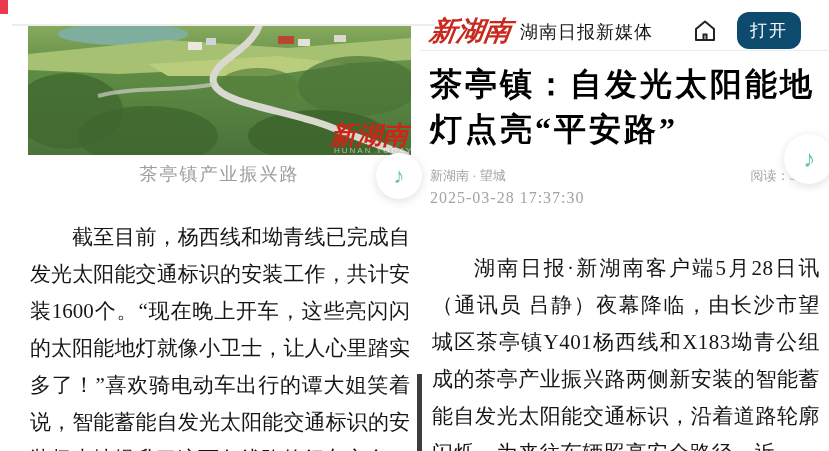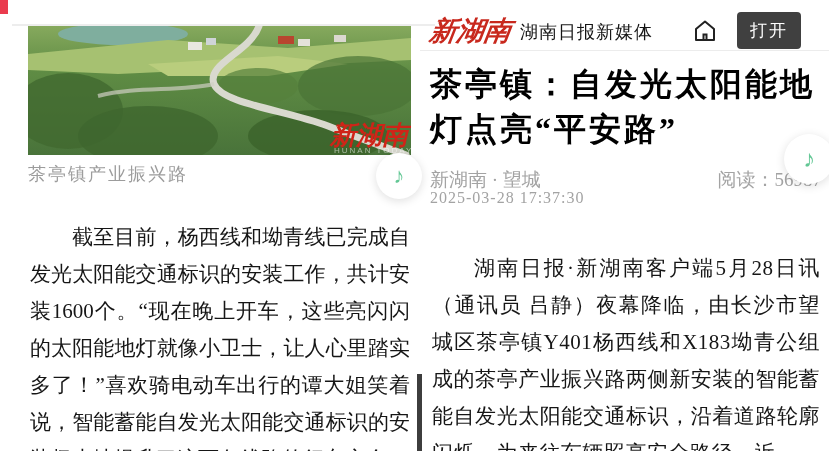--- a/index.html
+++ b/index.html
@@ -7,21 +7,21 @@
     font-family:"Liberation Sans", sans-serif; }
   .abs { position:absolute; }
 
   
   .corner-sliver { left:0; top:0; width:8px; height:14px; background:#ea3b4e; }
 
   
   .left-topline { left:12px; top:24px; width:423px; height:2px; background:#ededed; }
   .photo { left:28px; top:26px; width:383px; height:129px; overflow:hidden; background:#6f9c55; }
   .photo svg { display:block; }
-  .caption { left:28px; top:162px; width:383px; font-size:18px; color:#9c9c9c;
+  .caption { left:28px; top:162px; width:383px; text-align:center; font-size:18px; color:#9c9c9c;
     font-family:"Liberation Serif","DejaVu Serif",serif; letter-spacing:2px; }
 
   .music-fab { background:#fff; border-radius:50%; box-shadow:0 2px 10px rgba(0,0,0,.13);
     display:flex; align-items:center; justify-content:center; color:#63c795; }
   .fab-left  { left:376px; top:153px; width:46px; height:46px; font-size:22px; }
   .fab-right { left:784px; top:134px; width:50px; height:50px; font-size:24px; }
 
   .body-text { font-family:"Liberation Serif","DejaVu Serif",serif; font-size:21px; line-height:37px;
     color:#161616; text-align:justify; text-indent:2em; overflow:hidden; }
   .body-left  { left:30px;  top:219px; width:380px; height:232px; }
@@ -29,30 +29,30 @@
 
   .col-divider { left:417px; top:374px; width:5px; height:77px; background:#3d3d3d; }
 
   
   .logo { left:430px; top:13px; width:84px; font-family:"Liberation Serif","DejaVu Serif",serif;
     font-size:27px; font-weight:900; font-style:italic; color:#c8281d; transform:skewX(-8deg);
     white-space:nowrap; }
   .brand { left:520px; top:20px; font-size:18px; color:#141414; letter-spacing:1px; }
   .home-btn { left:690px; top:16px; width:30px; height:30px; display:flex; align-items:center;
     justify-content:center; background:transparent; border:none; cursor:pointer; }
-  .open-btn { left:737px; top:12px; width:64px; height:37px; background:#404040; border:none;
-    border-radius:4px; color:#fff; font-size:17px; letter-spacing:2px; cursor:pointer;
+  .open-btn { left:737px; top:12px; width:64px; height:37px; background:#0c4a6e; border:none;
+    border-radius:12px; color:#fff; font-size:17px; letter-spacing:2px; cursor:pointer;
     display:flex; align-items:center; justify-content:center; font-family:"Liberation Sans",sans-serif; }
   .header-divider { left:420px; top:50px; width:409px; height:1px; background:#ececec; }
 
   .title { left:430px; top:62px; width:394px; font-family:"Liberation Serif","DejaVu Serif",serif;
     font-size:32px; font-weight:bold; color:#000; line-height:45px; letter-spacing:3px; }
 
   .meta-row { left:430px; top:167px; width:392px; display:flex; justify-content:space-between;
-    font-size:19px; color:#a3a3a3; font-family:"Liberation Serif","DejaVu Serif",serif; }
+    font-size:13px; color:#a3a3a3; font-family:"Liberation Serif","DejaVu Serif",serif; }
   .meta-date { left:430px; top:189px; font-size:16px; color:#a3a3a3;
     font-family:"Liberation Serif","DejaVu Serif",serif; letter-spacing:1px; }
 </style>
 </head>
 <body>
 
 <div class="abs corner-sliver"></div>
 
 <div class="abs left-topline"></div>
 

